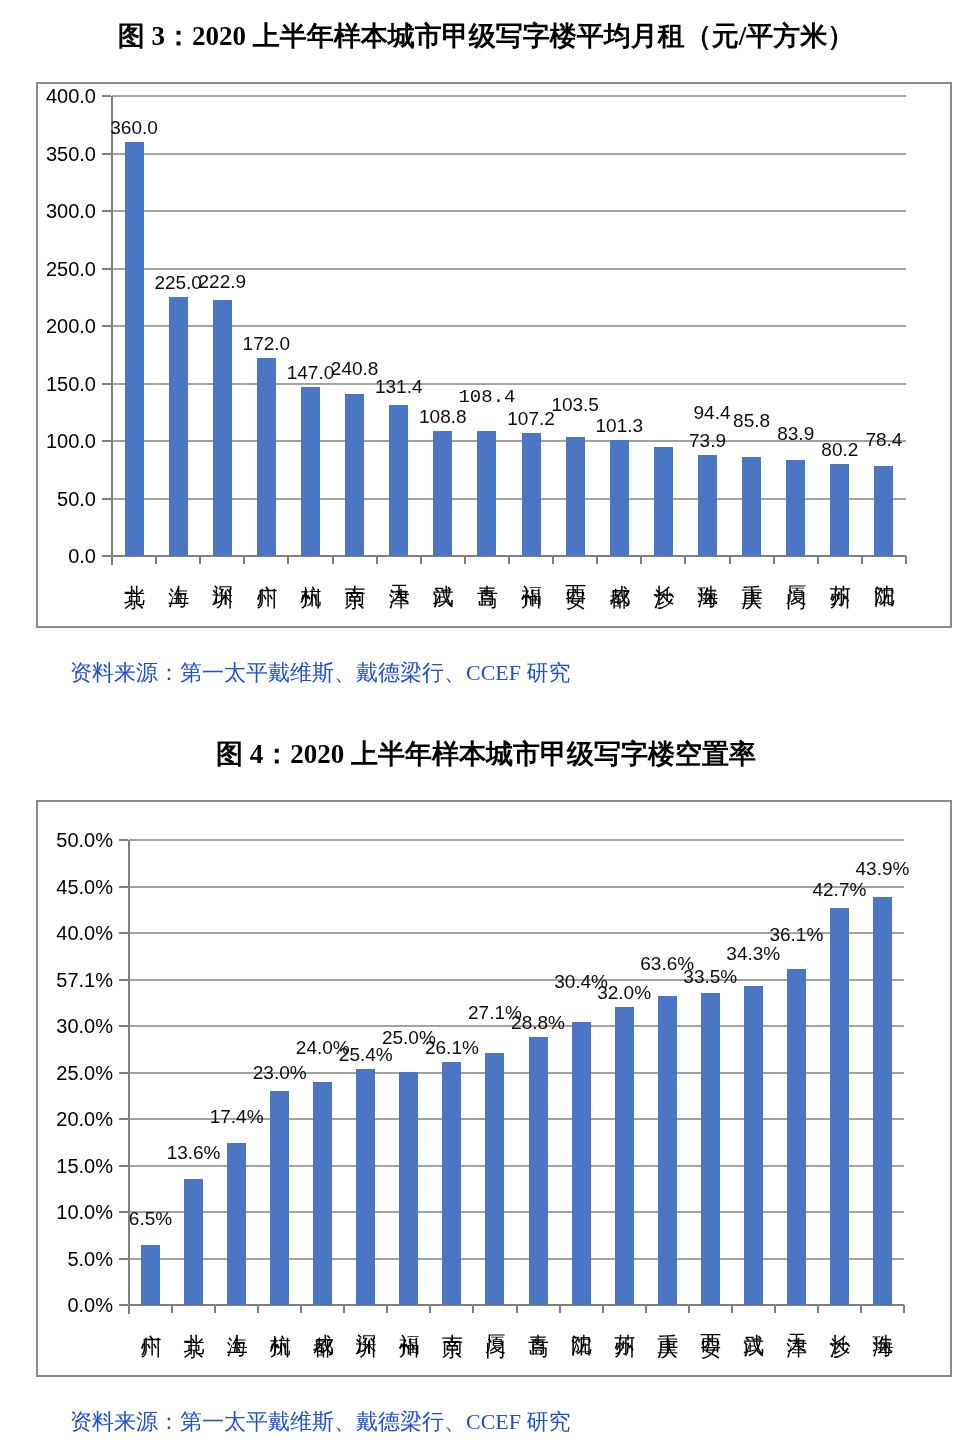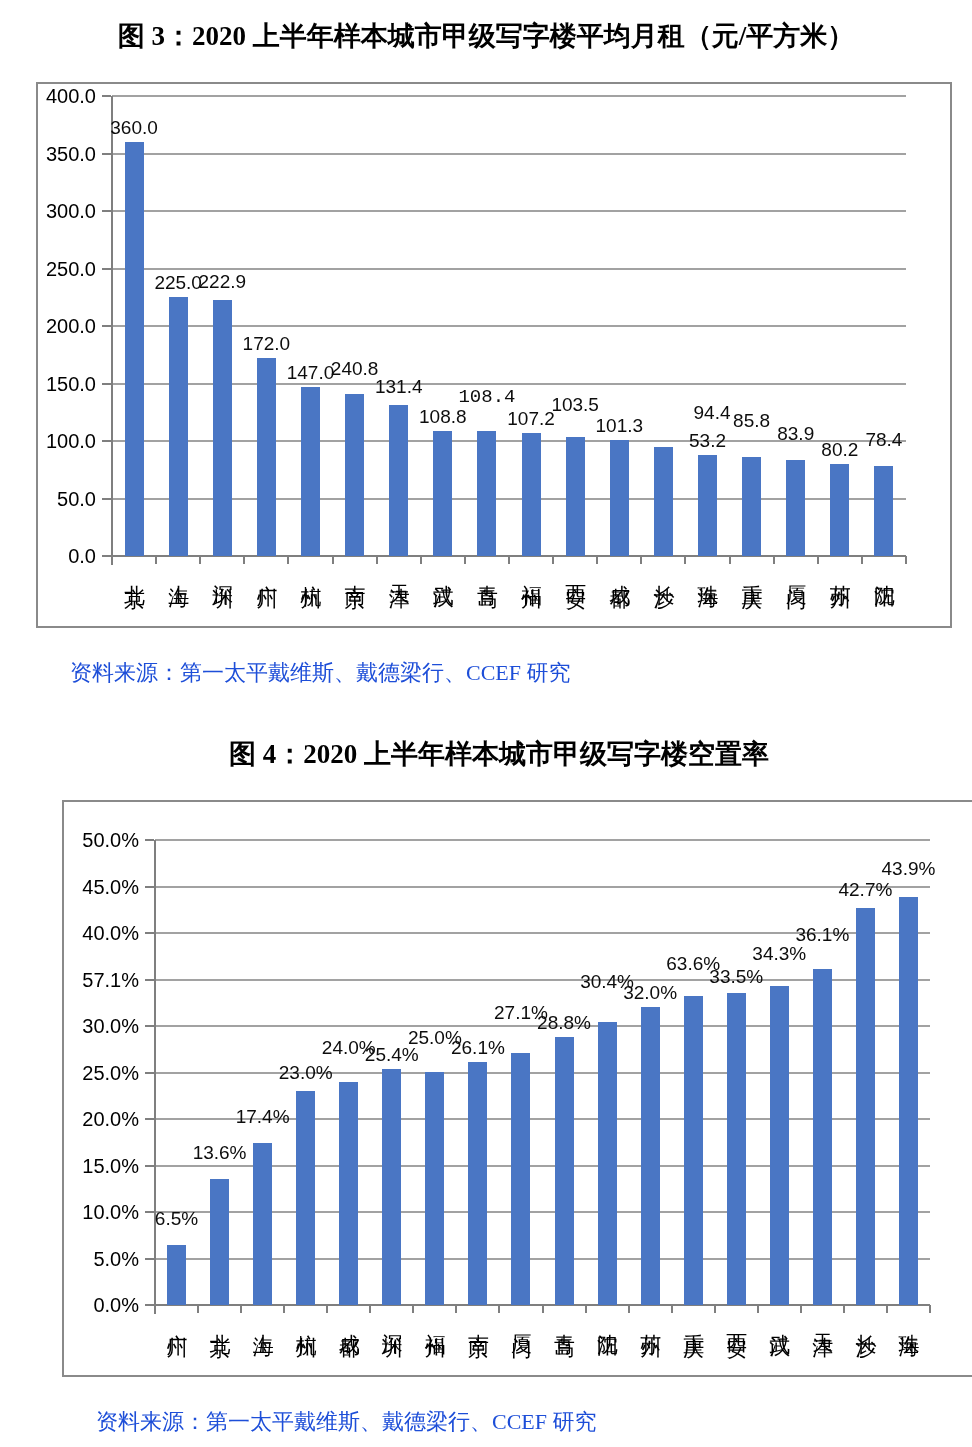--- a/index.html
+++ b/index.html
@@ -1,18 +1,18 @@
 <!DOCTYPE html>
 <html><head>
 <meta charset="utf-8">
 <style>
   html,body { margin:0; padding:0; background:#ffffff; }
   body { width:972px; padding-top:16px; font-family:"Liberation Sans", sans-serif; color:#000; }
   .figure { }
-  .figure-4 { margin-top:46px;padding-left:26px; }
+  .figure-4 { margin-top:46px; }
   .chart-title {
     margin:0 0 26px 0; text-align:center;
     font-family:"Liberation Serif","DejaVu Serif",serif;
     font-weight:700; font-size:27px; line-height:40px; color:#000;
   }
   .chart-frame {
     position:relative; margin-left:36px; width:916px;
     border:2px solid #8a8a8a; background:#fff; box-sizing:border-box; overflow:hidden;
   }
   .gridline { position:absolute; height:2px; background:#a2a2a2; }
@@ -128,21 +128,21 @@
         <div class="bar" style="left: 528px; top: 353px; width: 19px; height: 119px; background: rgb(74, 118, 196);"></div>
         <div class="bar-value-label" style="left: 537.167px; top: 311px;">103.5</div>
         <div class="x-category-label" style="left: 537.167px; top: 484px;">西安</div>
         <div class="bar" style="left: 572px; top: 356px; width: 19px; height: 116px; background: rgb(74, 118, 196);"></div>
         <div class="bar-value-label" style="left: 581.278px; top: 332px;">101.3</div>
         <div class="x-category-label" style="left: 581.278px; top: 484px;">成都</div>
         <div class="bar" style="left: 616px; top: 363px; width: 19px; height: 109px; background: rgb(74, 118, 196);"></div>
         <div class="bar-value-label" style="left: 640px; top: 319px; margin-left: 34px;">94.4</div>
         <div class="x-category-label" style="left: 625.389px; top: 484px;">长沙</div>
         <div class="bar" style="left: 660px; top: 371px; width: 19px; height: 101px; background: rgb(74, 118, 196);"></div>
-        <div class="bar-value-label" style="left: 669.5px; top: 347px;">53.2</div>
+        <div class="bar-value-label" style="left: 669.5px; top: 347px;">73.9</div>
         <div class="x-category-label" style="left: 669.5px; top: 484px;">珠海</div>
         <div class="bar" style="left: 704px; top: 373px; width: 19px; height: 99px; background: rgb(74, 118, 196);"></div>
         <div class="bar-value-label" style="left: 713.611px; top: 327px;">85.8</div>
         <div class="x-category-label" style="left: 713.611px; top: 484px;">重庆</div>
         <div class="bar" style="left: 748px; top: 376px; width: 19px; height: 96px; background: rgb(74, 118, 196);"></div>
         <div class="bar-value-label" style="left: 757.722px; top: 340px;">83.9</div>
         <div class="x-category-label" style="left: 757.722px; top: 484px;">厦门</div>
         <div class="bar" style="left: 792px; top: 380px; width: 19px; height: 92px; background: rgb(74, 118, 196);"></div>
         <div class="bar-value-label" style="left: 801.833px; top: 356px;">80.2</div>
         <div class="x-category-label" style="left: 801.833px; top: 484px;">苏州</div>

